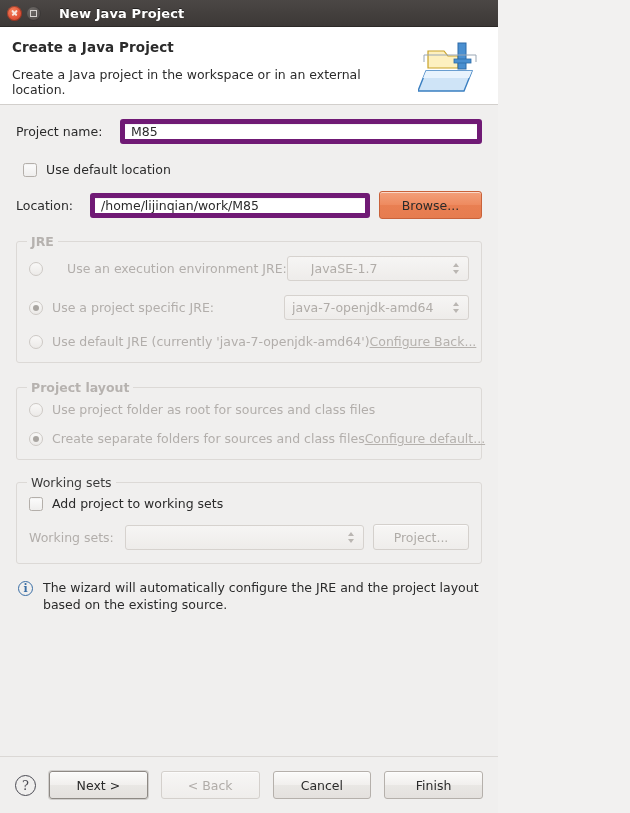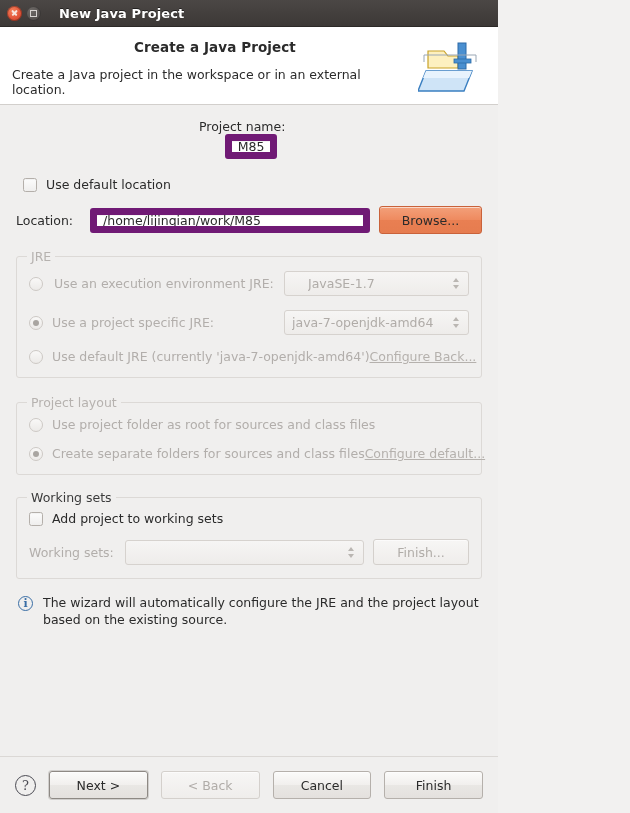--- a/index.html
+++ b/index.html
@@ -72,21 +72,21 @@
     flex: 0 0 78px;
     background: #ffffff;
     border-bottom: 1px solid #d2cfcc;
     padding: 8px 12px 0 12px;
     display: flex;
     position: relative;
   }
   .header-text { flex: 1 1 auto; padding-top: 4px; }
   .header-title {
     font-size: 13.5px; font-weight: bold; color: #2b2b2b;
-    margin: 0 0 12px 0; letter-spacing: 0.1px; text-align: center;
+    margin: 0 0 12px 0; letter-spacing: 0.1px;
   }
   .header-desc {
     font-size: 12.5px; color: #2b2b2b; margin: 0;
   }
   .header-icon {
     flex: 0 0 64px;
     width: 64px; height: 62px;
     position: relative;
     margin-right: 4px;
   }
@@ -104,21 +104,21 @@
 
   .lbl {
     font-size: 12.5px; color: #2b2b2b;
     white-space: nowrap;
   }
   .lbl.dim { color: #b2aeab; }
 
   
   .entry {
     background: #ffffff;
-    border: 7px solid #701a75;
+    border: 5px solid #701a75;
     border-radius: 3px;
     height: 25px;
     font-size: 12.5px;
     color: #2b2b2b;
     padding: 0 6px;
     display: flex; align-items: center;
     box-shadow: inset 0 1px 1px rgba(0,0,0,0.05);
     font-family: "DejaVu Sans", "Liberation Sans", sans-serif;
     overflow: hidden; white-space: nowrap;
   }
@@ -160,21 +160,21 @@
     position: relative;
   }
   .group > .group-title {
     position: absolute;
     top: -8px; left: 10px;
     background: #f0efee;
     padding: 0 4px;
     font-size: 12.5px;
     color: #3b3b3b;
   }
-  .group.disabled > .group-title { color: #b6b2af; }
+  .group.disabled > .group-title { color: #b6b2af; font-weight: bold; }
 
   
   .combo {
     border: 1px solid #d6d2ce;
     border-radius: 3px;
     background: linear-gradient(to bottom, #f6f5f4, #eeecea);
     height: 25px;
     display: flex; align-items: center;
     font-size: 12.5px;
     color: #b0aca8;
@@ -311,42 +311,42 @@
         <line x1="58" y1="20" x2="58" y2="27" stroke="#9aa7b5" stroke-width="1"></line>
 
         <path d="M8 36 h46 l-8 20 h-46 z" fill="#cfe4f7" stroke="#3a7fc1" stroke-width="1.4"></path>
         <path d="M8 36 h46 l-3 7 h-46 z" fill="#e8f3fd" stroke="none"></path>
       </svg>
     </div>
   </div>
 
   <div class="body">
 
-    <div class="row" style="margin-bottom:18px;flex-direction:column;">
+    <div class="row" style="margin-bottom:18px;">
       <div class="lbl" style="width:100px;">Project name:</div>
       <div class="entry" style="flex:1 1 auto; margin-left:4px;">M85</div>
     </div>
 
     <div class="row" style="margin-bottom:14px; padding-left:7px;">
       <div class="cbox"></div>
       <div class="lbl" style="margin-left:9px;">Use default location</div>
     </div>
 
     <div class="row">
       <div class="lbl" style="width:72px;">Location:</div>
       <div class="entry" style="flex:1 1 auto; margin-left:2px;">/home/lijinqian/work/M85</div>
       <div class="btn browse" style="width:103px; margin-left:9px;text-align:right;">Browse...</div>
     </div>
 
     <div class="group disabled" style="margin-top:22px; padding:14px 12px 13px 12px;">
       <div class="group-title">JRE</div>
 
       <div class="row" style="margin-bottom:14px;">
         <div class="radio"></div>
-        <div class="lbl dim" style="margin-left:11px;">Use an execution environment JRE:</div>
+        <div class="lbl dim" style="margin-left:24px;">Use an execution environment JRE:</div>
         <div style="flex:1 1 auto;"></div>
         <div class="combo" style="width:185px;padding-left:23px;">
           <span class="ctext">JavaSE-1.7</span>
           <span class="spin">
               <span class="up"></span>
               <span class="dn"></span>
             </span>
         </div>
       </div>
 
@@ -397,21 +397,21 @@
 
       <div class="row">
         <div class="lbl dim" style="width:96px;">Working sets:</div>
         <div class="combo" style="flex:1 1 auto;">
           <span class="ctext"></span>
           <span class="spin">
               <span class="up"></span>
               <span class="dn"></span>
             </span>
         </div>
-        <div class="btn disabled" style="width:96px; margin-left:9px; height:26px;">Finish...</div>
+        <div class="btn disabled" style="width:96px; margin-left:9px; height:26px;">Project...</div>
       </div>
     </div>
 
     <div class="infobar">
       <div class="info-icon">i</div>
       <div class="info-text">The wizard will automatically configure the JRE and the project layout based on the existing source.</div>
     </div>
 
   </div>
 

